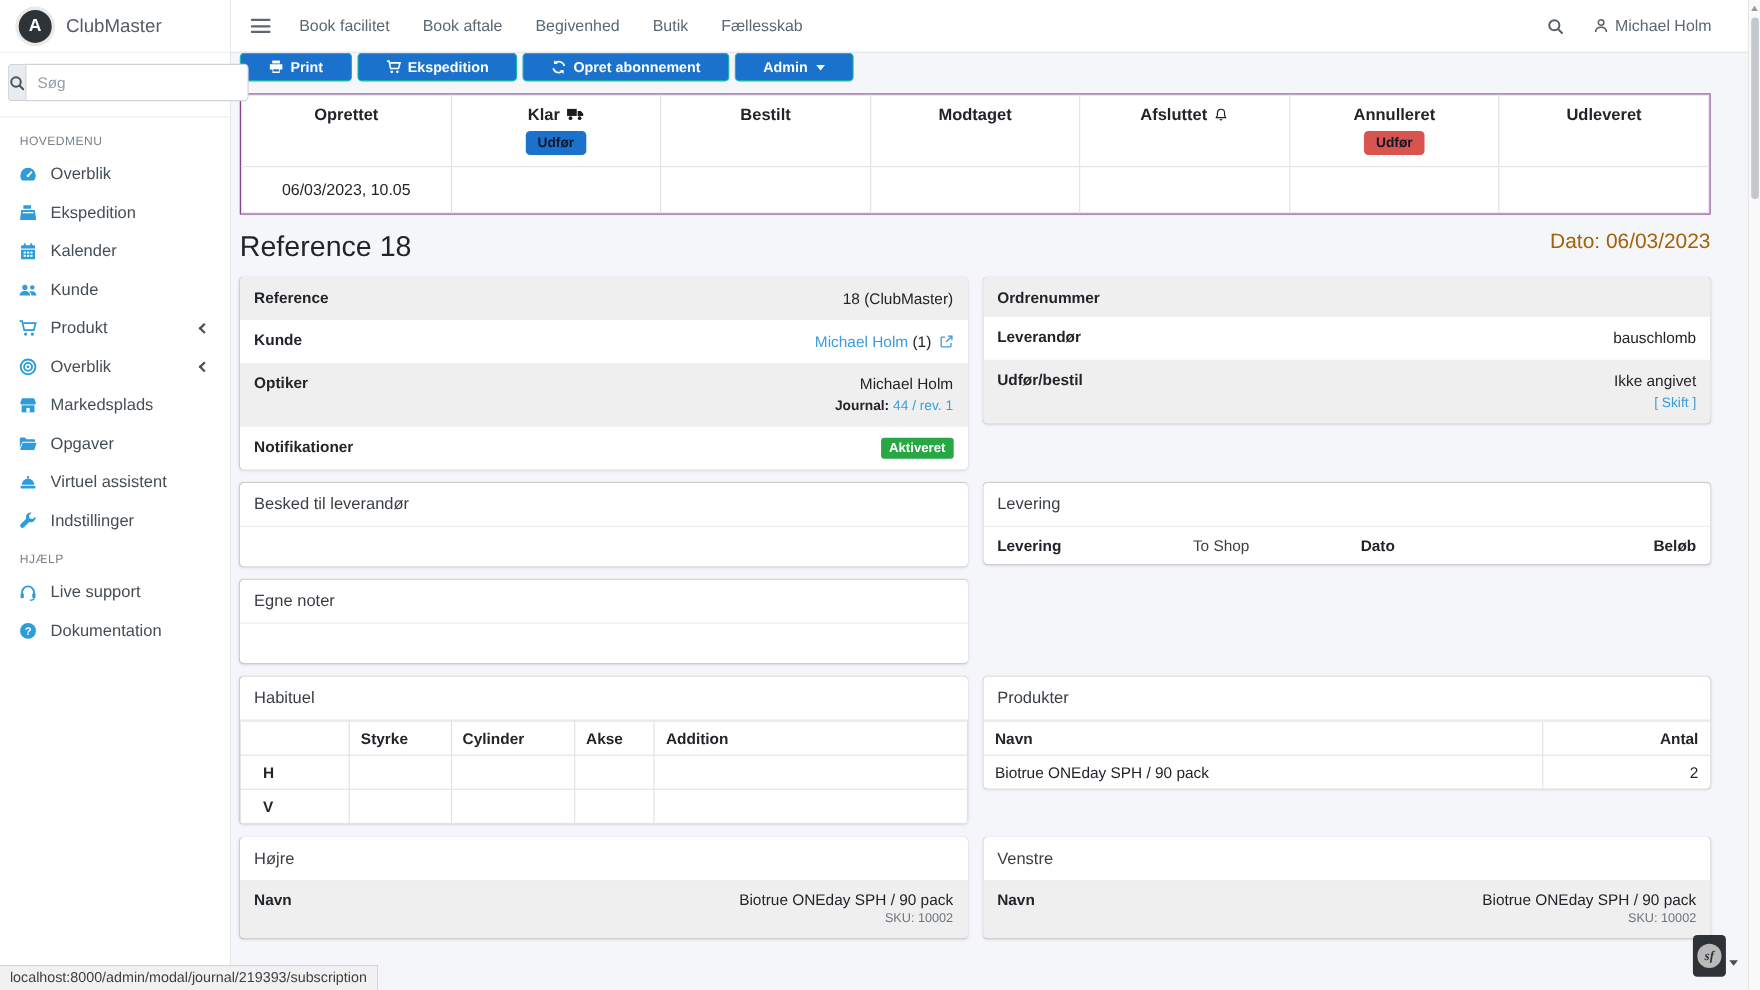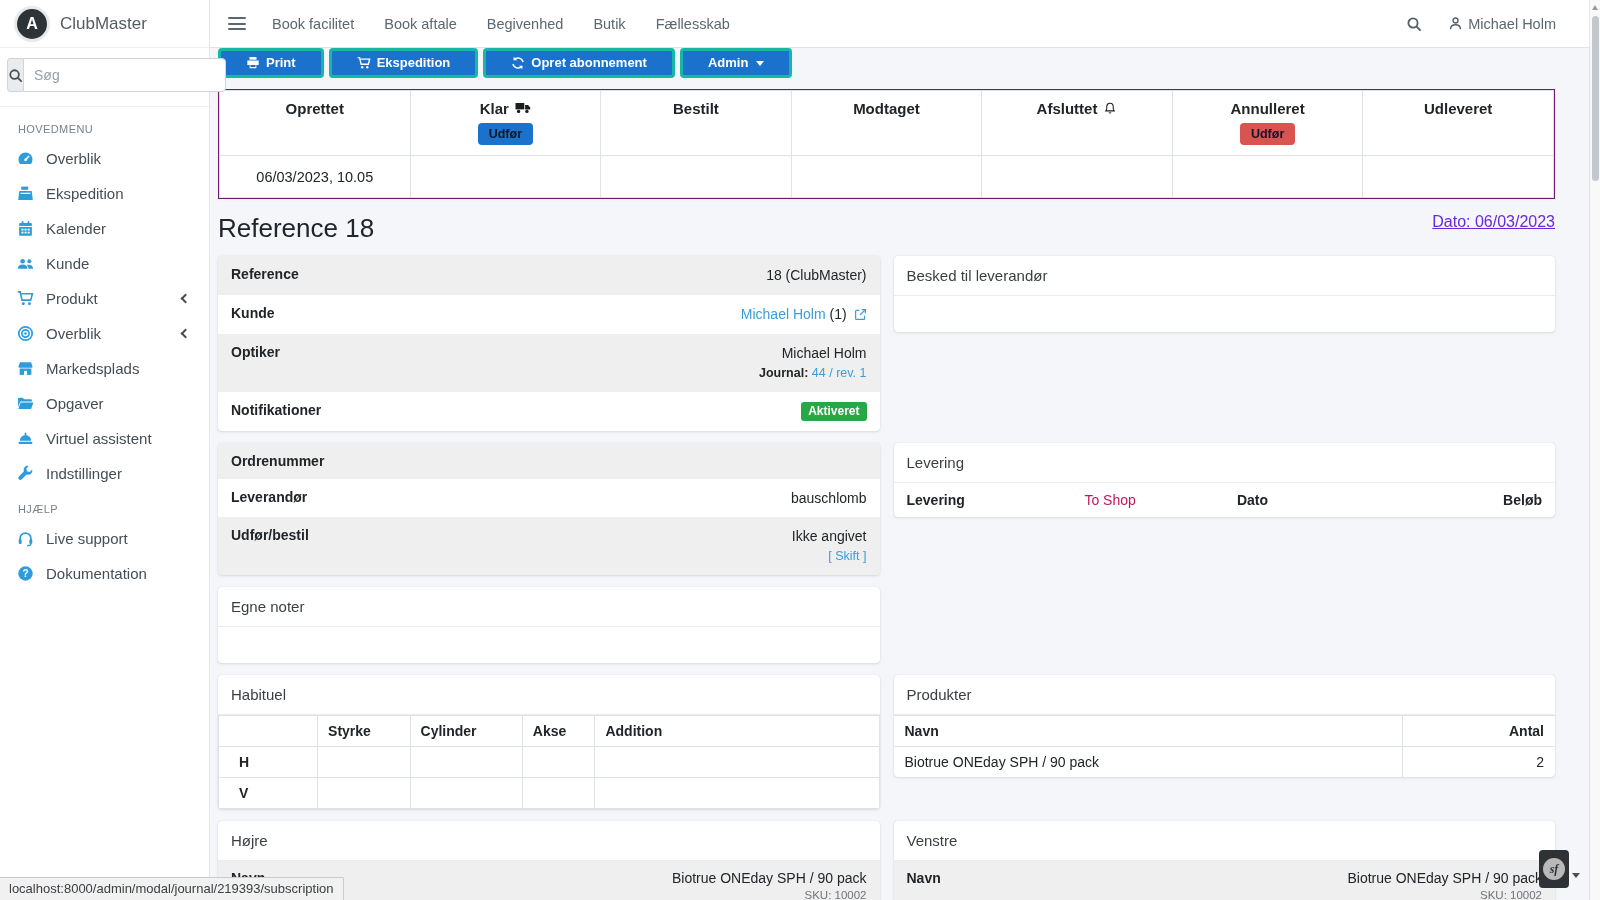--- a/index.html
+++ b/index.html
@@ -49,40 +49,40 @@
   .main { position:absolute; left:210px; top:48px; right:0; bottom:0; overflow:hidden; }
   .container { margin:0 45px 0 8px; }
   .page-header { display:flex; align-items:center; justify-content:space-between; padding:15px 0 11px; }
   .page-title { font-size:27px; font-weight:400; color:#212529; }
   .breadcrumb { font-size:14px; color:#495057; }
   .breadcrumb .sep { color:#868e96; margin:0 4px; }
   a.link { color:#3b9ddb; text-decoration:none; cursor:pointer; }
 
   .toolbar { display:flex; gap:5px; margin-bottom:11px; }
   .btn { display:inline-flex; align-items:center; gap:6px; background:#1a72cc; color:#fff;
-         border:3px solid #14b8a6; border-radius:4px; padding:4px 25px; font-size:13px; font-weight:700;
+         border:1px solid #14b8a6; border-radius:4px; padding:4px 25px; font-size:13px; font-weight:700;
          font-family:inherit; cursor:pointer; line-height:16px; }
   .caret-down { width:0; height:0; border-left:4px solid transparent; border-right:4px solid transparent;
                 border-top:5px solid #fff; margin-left:2px; }
 
   .status-card { background:#fff; border:1px solid #701a75; box-shadow:0 1px 2px rgba(0,0,0,.04); }
   .status-table { width:100%; border-collapse:collapse; table-layout:fixed; }
   .status-table th, .status-table td { border:1px solid #dee2e6; text-align:center; vertical-align:top; }
   .status-table th { padding:9px 4px 10px; font-size:15px; color:#212529; }
   .status-table td { height:42px; font-size:14.5px; color:#212529; vertical-align:middle; }
   .st-head { display:flex; align-items:center; justify-content:center; gap:6px; }
   .btn-mini { border:none; border-radius:4px; color:#0f172a; font-size:12.5px; font-weight:700;
               padding:4px 11px; margin-top:6px; cursor:pointer; font-family:inherit; }
   .btn-mini.blue { background:#1a72cc; }
   .btn-mini.red { background:#d9534f; }
 
   .columns { display:grid; grid-template-columns:1fr 1fr; column-gap:14px; row-gap:12px;
              margin-top:14px; align-items:start; }
   .sec-heading { font-size:26px; font-weight:400; color:#212529; }
-  .sec-date { font-size:16px; color:#6d28d9; text-align:right;text-decoration:underline; }
+  .sec-date { font-size:19px; color:#a16207; text-align:right; }
 
   .card { background:#fff; border-radius:4px; overflow:hidden;
           box-shadow:0 0 1px rgba(0,0,0,.18), 0 1px 3px rgba(0,0,0,.1); }
   .card-header { padding:11px 13px; border-bottom:1px solid #ececf0; font-size:15px; color:#3a3f44; }
   .card-body-empty { height:36px; }
 
   .kv-row { display:flex; justify-content:space-between; align-items:flex-start; padding:10px 13px; font-size:14px; }
   .kv-row.gray { background:#efefef; }
   .kv-label { font-weight:700; color:#212529; white-space:nowrap; }
   .kv-value { text-align:right; color:#212529; line-height:1.35; }
@@ -93,21 +93,21 @@
 
   table.grid-table { width:100%; border-collapse:collapse; }
   table.grid-table th, table.grid-table td { border:1px solid #dee2e6; font-size:14px; padding:7px 10px;
                                              text-align:left; color:#212529; }
   table.grid-table th { font-weight:700; }
   .row-label { font-weight:700; padding-left:20px !important; }
   td.empty-cell { height:29px; }
 
   .lv-row { display:flex; align-items:center; padding:9px 13px; font-size:14px; }
   .lv-row .c1 { width:28%; font-weight:700; }
-  .lv-row .c2 { width:24%; color:#be185d; }
+  .lv-row .c2 { width:24%; color:#404040; }
   .lv-row .c3 { width:28%; font-weight:700; }
   .lv-row .c4 { flex:1; text-align:right; font-weight:700; }
 
   table.prod-table { width:100%; border-collapse:collapse; }
   table.prod-table th, table.prod-table td { font-size:14px; padding:7px 11px; border-top:1px solid #dee2e6; }
   table.prod-table th { font-weight:700; text-align:left; }
   table.prod-table .num { text-align:right; border-left:1px solid #dee2e6; }
 
   .eye-row { background:#efefef; display:flex; justify-content:space-between; padding:9px 13px 12px; font-size:14px; }
   .eye-value { text-align:right; }
@@ -478,40 +478,40 @@
             </div>
           </span>
         </div>
         <div class="kv-row">
           <span class="kv-label">Notifikationer</span>
           <span class="badge-green">Aktiveret</span>
         </div>
       </div>
 
       <div class="card">
-        <div class="card-header">Besked til leverandør</div>
-        <div class="card-body-empty"></div>
-      </div>
-
-      <div class="card">
         <div class="kv-row gray">
           <span class="kv-label">Ordrenummer</span>
           <span class="kv-value"></span>
         </div>
         <div class="kv-row">
           <span class="kv-label">Leverandør</span>
           <span class="kv-value">bauschlomb</span>
         </div>
         <div class="kv-row gray">
           <span class="kv-label">Udfør/bestil</span>
           <span class="kv-value">
             <span>Ikke angivet</span>
             <div class="kv-sub"><a class="link">[ Skift ]</a></div>
           </span>
         </div>
+      </div>
+
+      <div class="card">
+        <div class="card-header">Besked til leverandør</div>
+        <div class="card-body-empty"></div>
       </div>
 
       <div class="card">
         <div class="card-header">Levering</div>
         <div class="lv-row">
           <span class="c1">Levering</span>
           <span class="c2">To Shop</span>
           <span class="c3">Dato</span>
           <span class="c4">Beløb</span>
         </div>

